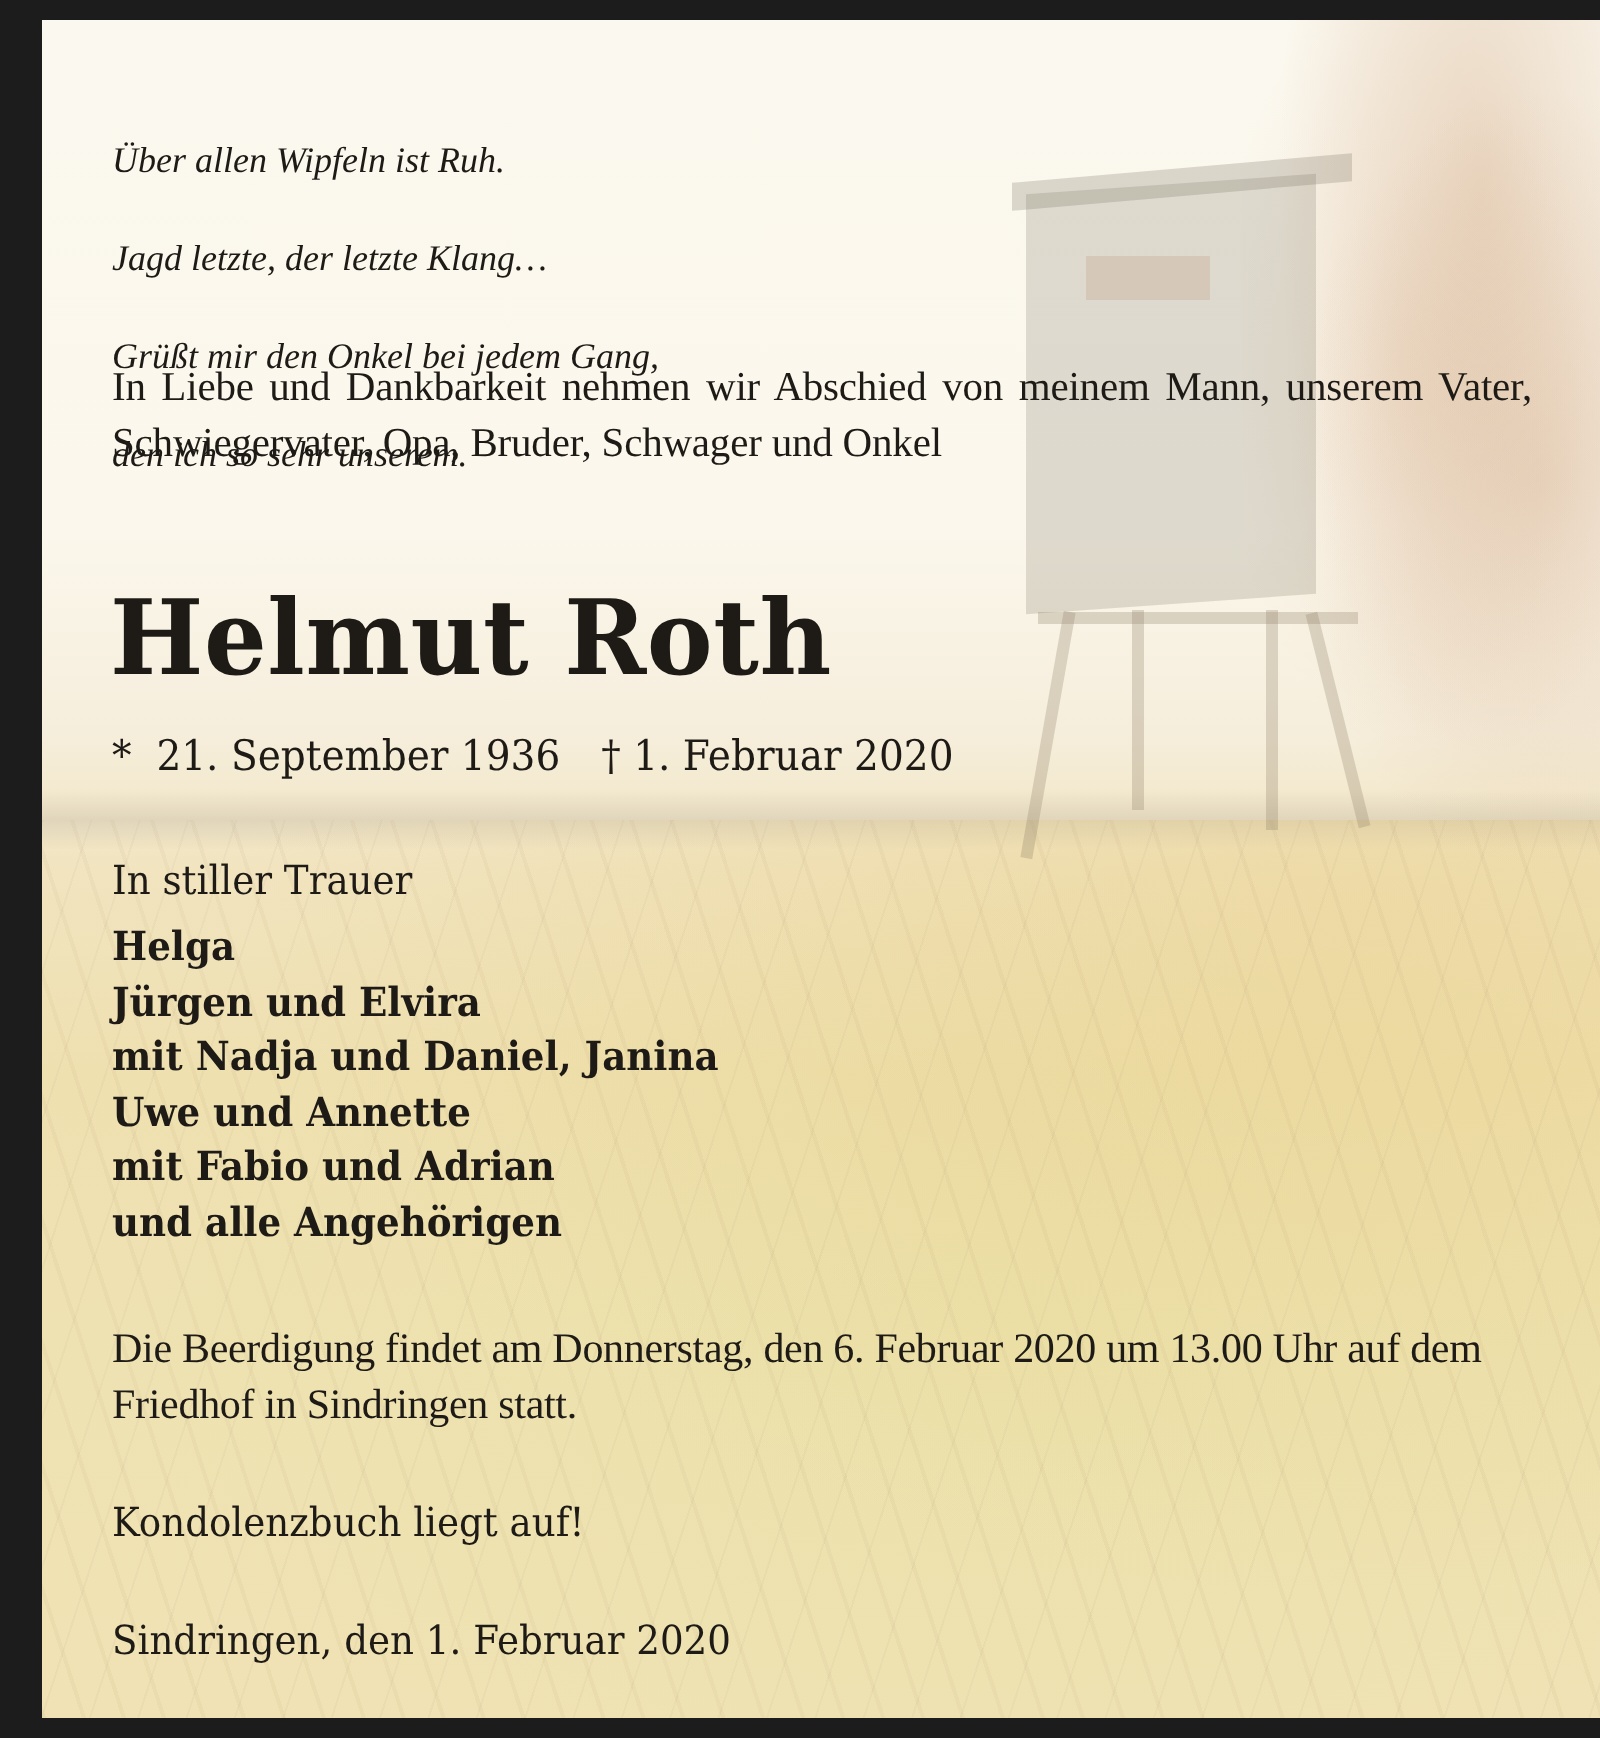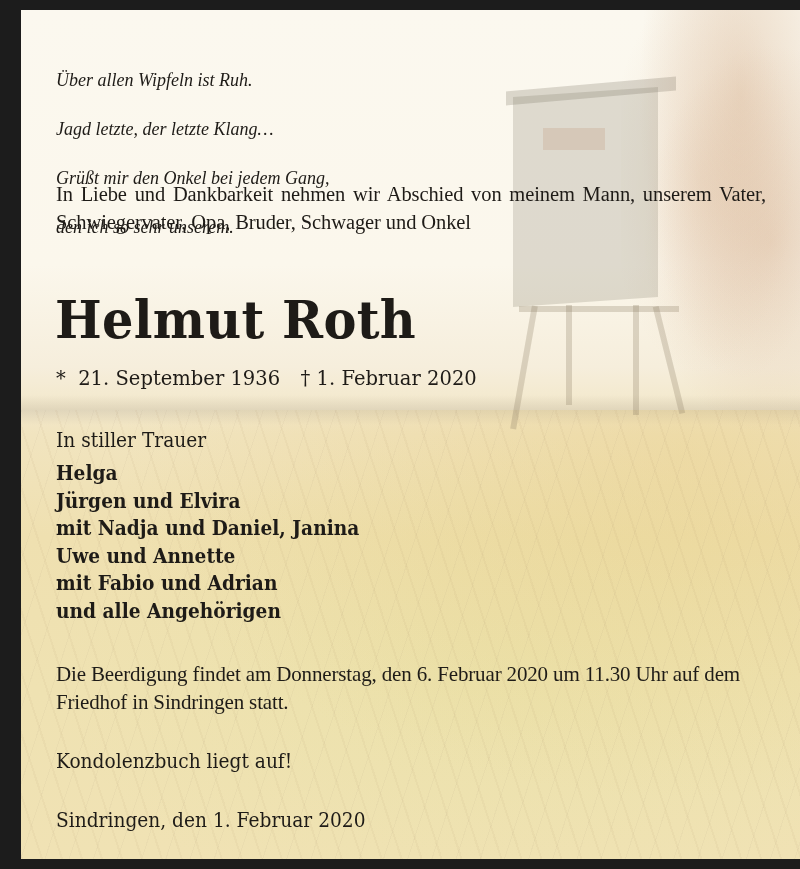--- a/index.html
+++ b/index.html
@@ -161,18 +161,18 @@
 
   <ul class="mourners">
     <li>Helga</li>
     <li>Jürgen und Elvira</li>
     <li>mit Nadja und Daniel, Janina</li>
     <li>Uwe und Annette</li>
     <li>mit Fabio und Adrian</li>
     <li>und alle Angehörigen</li>
   </ul>
 
-  <div class="funeral">Die Beerdigung findet am Donnerstag, den 6. Februar 2020 um 11.30 Uhr auf dem Friedhof in Sindringen statt.</div>
+  <div class="funeral">Die Beerdigung findet am Donnerstag, den 6. Februar 2020 um 13.00 Uhr auf dem Friedhof in Sindringen statt.</div>
 
   <div class="condolence">Kondolenzbuch liegt auf!</div>
 
   <div class="place-date">Sindringen, den 1. Februar 2020</div>
 </div>
 
 </body></html>

